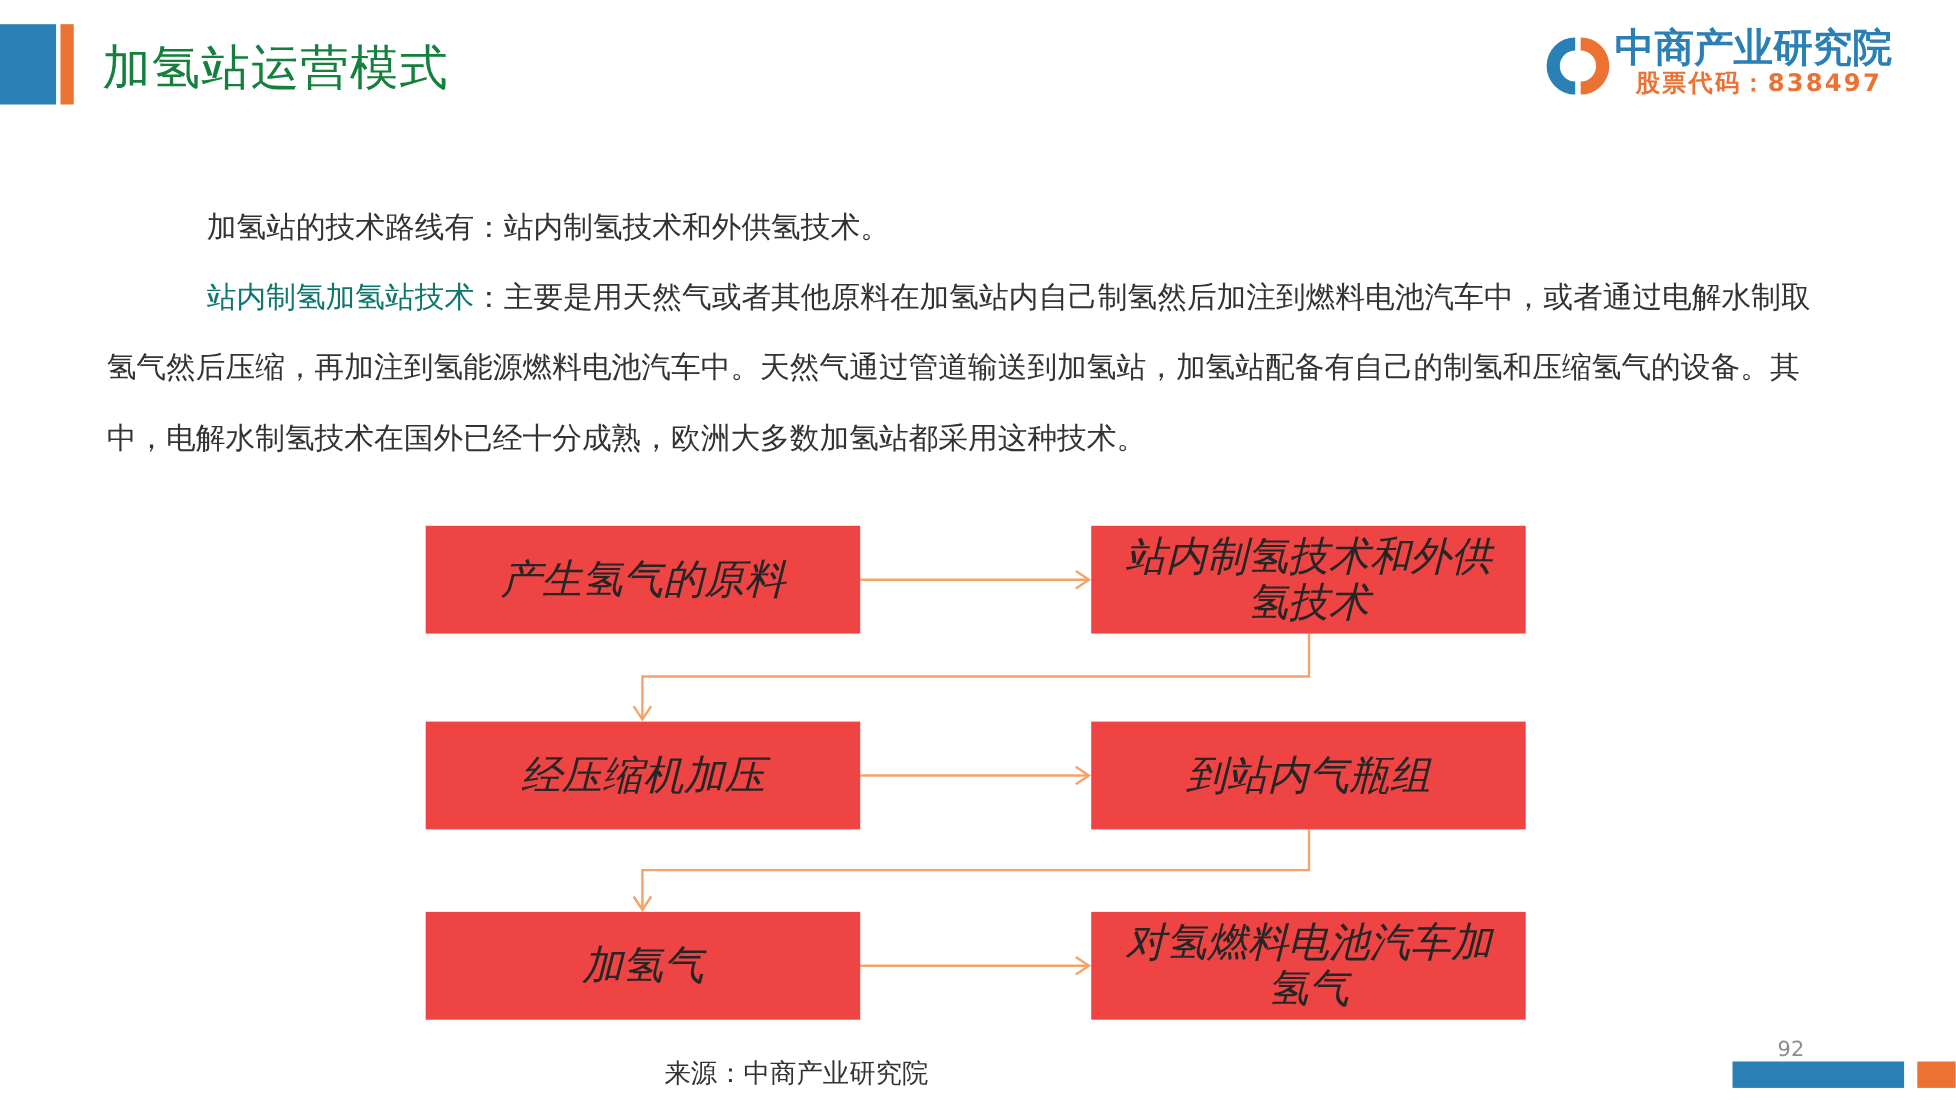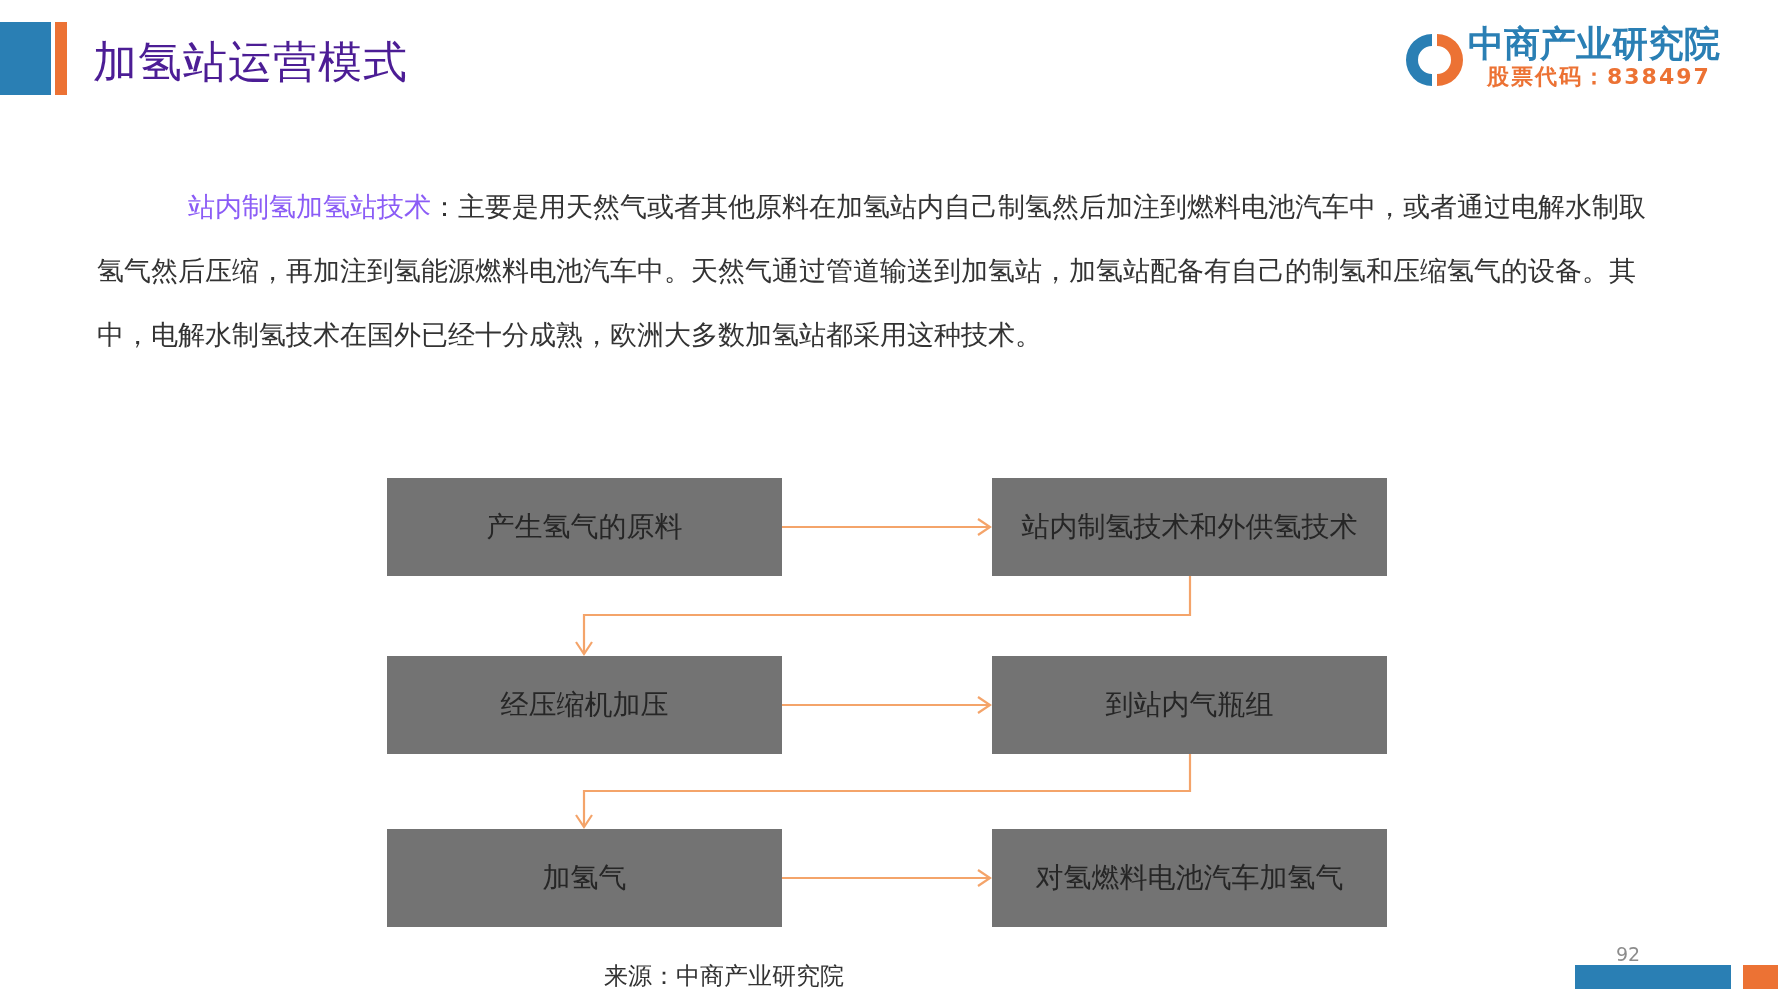--- a/index.html
+++ b/index.html
@@ -6,44 +6,44 @@
     body {
       width: 1778px; height: 1000px; position: relative; overflow: hidden;
       background: #ffffff;
       font-family: "DejaVu Serif", "Liberation Serif", serif;
     }
     .abs { position: absolute; }
     .bar-blue { left: 0; top: 22px; width: 51px; height: 73px; background: #2a7fb4; }
     .bar-orange { left: 55px; top: 22px; width: 12px; height: 73px; background: #ec7234; }
     .page-title {
       left: 93px; top: 34px; font-size: 44px; line-height: 56px;
-      color: #4c1d95; font-family: "DejaVu Sans", "Liberation Sans", sans-serif;
+      color: #15803d; font-family: "DejaVu Sans", "Liberation Sans", sans-serif;
       letter-spacing: 1px;
     }
     .logo { left: 1404px; top: 26px; width: 300px; height: 66px; }
     .logo-text-1 {
       left: 64px; top: 0px; font-size: 36px; line-height: 36px; color: #2a7fb4; font-weight: bold;
       font-family: "DejaVu Sans", "Liberation Sans", sans-serif; white-space: nowrap;
     }
     .logo-text-2 {
       left: 66px; top: 38px; font-size: 22px; line-height: 26px; color: #ec7234; font-weight: bold;
       font-family: "DejaVu Sans", "Liberation Sans", sans-serif; letter-spacing: 2px; white-space: nowrap; margin-left: 17px;
     }
     .body-text {
       left: 97px; top: 175px; width: 1570px; font-size: 27px; line-height: 64px; color: #333333;
     }
     .body-text p { margin: 0; }
     .indent { text-indent: 91px; }
-    .highlight { color: #8b5cf6; }
+    .highlight { color: #0f766e; }
     .flow-box {
-      position: absolute; background: #737373; width: 395px; height: 98px;
+      position: absolute; background: #ef4444; width: 395px; height: 98px;
       display: flex; align-items: center; justify-content: center; text-align: center;
-      font-size: 28px; line-height: 42px; color: #262626;
+      font-size: 37px; line-height: 42px; color: #262626;
       font-family: "DejaVu Sans", "Liberation Sans", sans-serif;
-      box-sizing: border-box; padding: 0 20px;
+      box-sizing: border-box; padding: 0 20px; font-style: italic;
     }
     .connectors { left: 0; top: 0; width: 1778px; height: 1000px; pointer-events: none; }
     .source {
       left: 0; width: 1448px; top: 960px; text-align: center; font-size: 24px; color: #333333;
     }
     .page-num {
       left: 1616px; top: 943px; font-size: 19px; color: #8c8c8c;
       font-family: "DejaVu Sans", "Liberation Sans", sans-serif;
     }
     .foot-blue { left: 1575px; top: 965px; width: 156px; height: 24px; background: #2a7fb4; }
@@ -61,20 +61,21 @@
     <path d="M28 4 A26 26 0 0 0 28 56 L28 44 A14 14 0 0 1 28 16 Z" fill="#2a7fb4"></path>
     <path d="M33 4 A26 26 0 0 1 33 56 L33 44 A14 14 0 0 0 33 16 Z" fill="#ec7234"></path>
     <rect x="29" y="20" width="3" height="22" fill="#ffffff"></rect>
     <rect x="35" y="24" width="4" height="18" fill="#ffffff"></rect>
   </svg>
   <div class="abs logo-text-1">中商产业研究院</div>
   <div class="abs logo-text-2">股票代码：838497</div>
 </div>
 
 <div class="abs body-text">
+  <p class="indent">加氢站的技术路线有：站内制氢技术和外供氢技术。</p>
   <p class="indent"><span class="highlight">站内制氢加氢站技术</span><span>：主要是用天然气或者其他原料在加氢站内自己制氢然后加注到燃料电池汽车中，或者通过电解水制取氢气然后压缩，再加注到氢能源燃料电池汽车中。天然气通过管道输送到加氢站，加氢站配备有自己的制氢和压缩氢气的设备。其中，电解水制氢技术在国外已经十分成熟，欧洲大多数加氢站都采用这种技术。</span></p>
 </div>
 
 <svg class="abs connectors" width="1778" height="1000" viewBox="0 0 1778 1000">
   <g stroke="#f4a46a" stroke-width="2.2" fill="none">
 
     <line x1="782" y1="527" x2="990" y2="527"></line>
     <polyline points="978,519 990,527 978,535"></polyline>
 
     <polyline points="1190,576 1190,615 584,615 584,654"></polyline>

